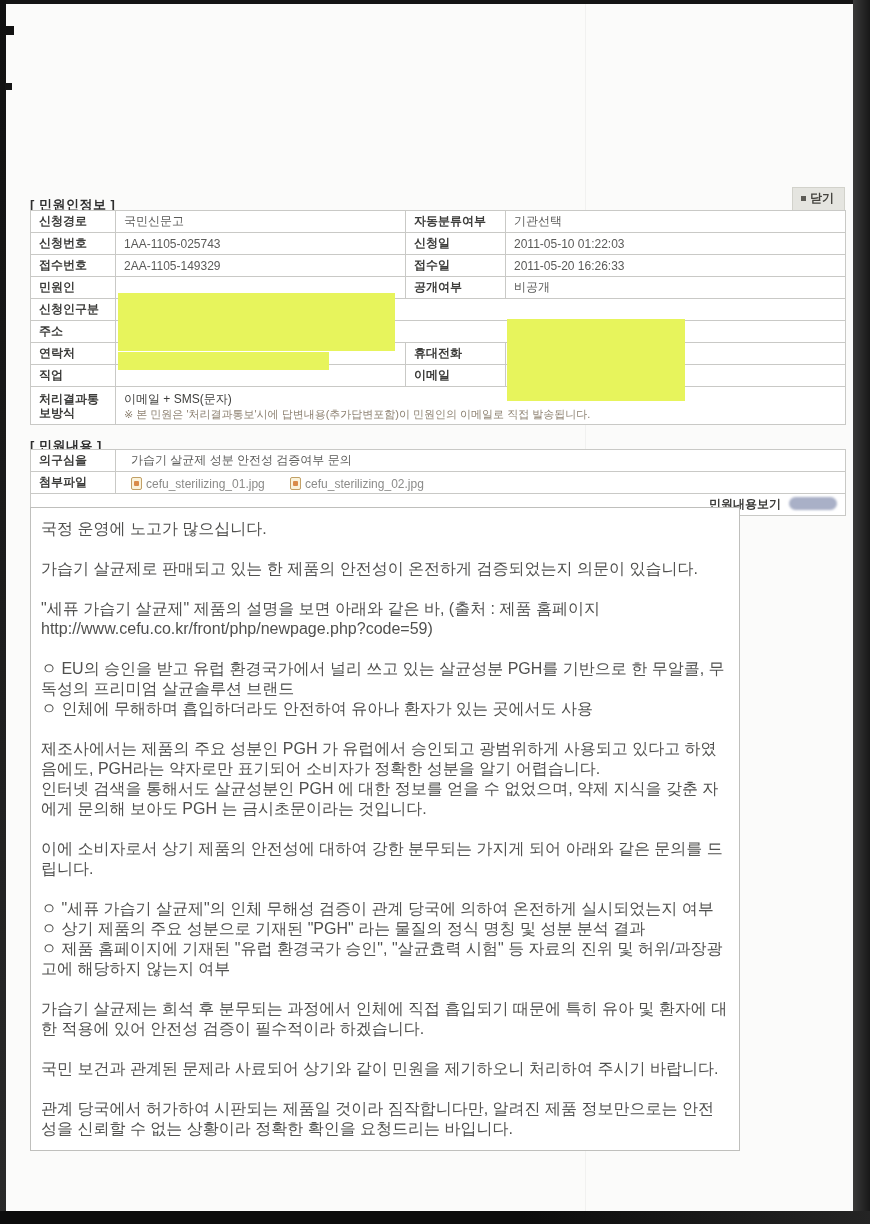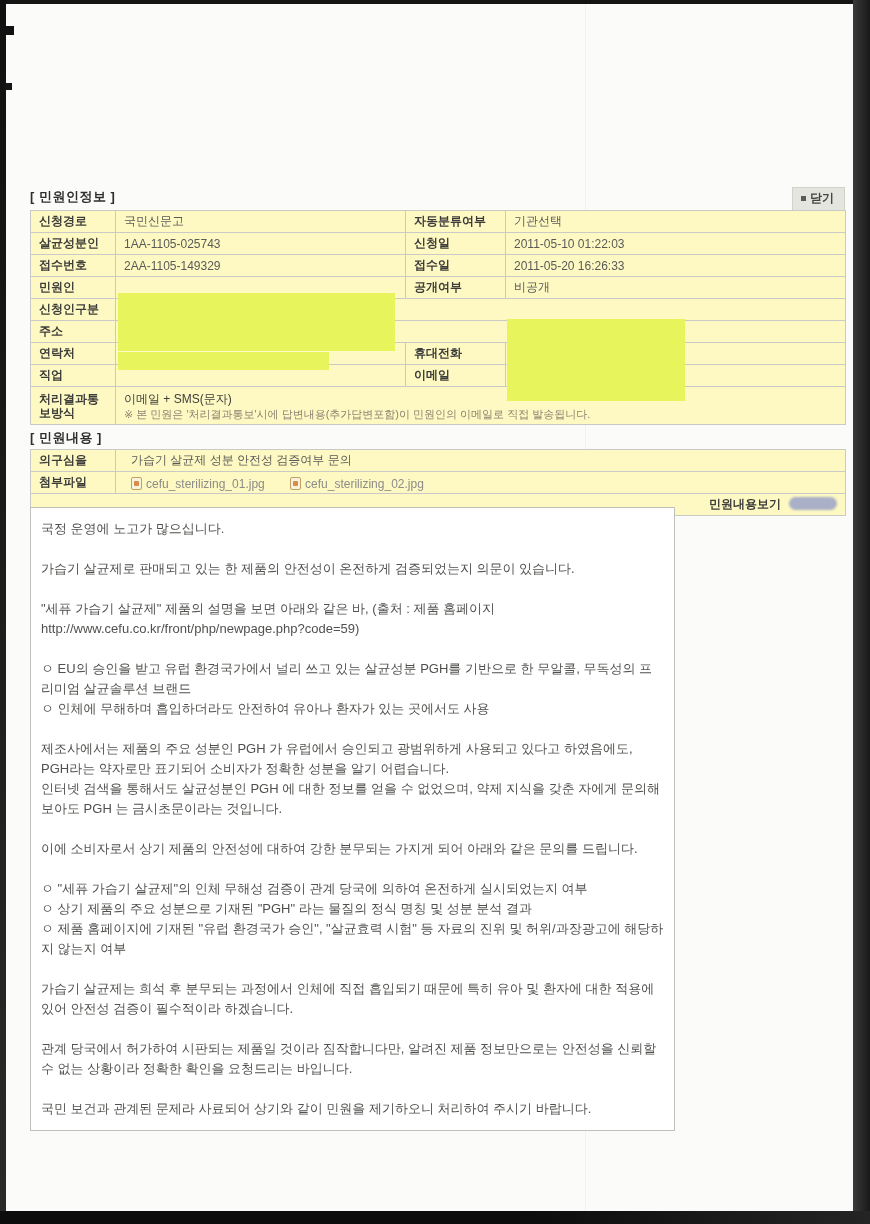--- a/index.html
+++ b/index.html
@@ -19,36 +19,37 @@
   .edge-left   { position:absolute; left:0; top:0; width:6px; height:100%; background:linear-gradient(180deg,#101010,#2a2a2a); }
   .edge-right  { position:absolute; right:0; top:0; width:17px; height:100%; background:linear-gradient(90deg,#3a3a3a,#181818); }
   .edge-bottom { position:absolute; left:0; bottom:0; width:100%; height:13px; background:linear-gradient(90deg,#0c0c0c 60%,#242424); }
   .notch1 { position:absolute; left:5px; top:26px; width:9px; height:9px; background:#111; }
   .notch2 { position:absolute; left:5px; top:83px; width:7px; height:7px; background:#161616; }
   .fold-line { position:absolute; left:585px; top:0; width:1px; height:100%; background:rgba(0,0,0,0.04); }
 
   .sec-title {
     position:absolute; left:30px; font-size:13px; font-weight:bold; color:#2e2e2e;
     letter-spacing:0.5px;
+    margin-top:8px;
   }
   .sec-title.s1 { top:188px; }
   .sec-title.s2 { top:429px; }
 
   .close-btn {
     position:absolute; top:187px; right:25px;
     background:#e5e5e0; border:1px solid #d2d2cb;
     font-size:12px; font-weight:bold; color:#44433e;
     padding:2px 10px 3px 8px; cursor:pointer;
     display:flex; align-items:center; gap:4px;margin-left:9px;
   }
   .close-btn .sq { display:inline-block; width:5px; height:5px; background:#5c5b55; }
 
   table { border-collapse:collapse; table-layout:fixed; }
   .info-table, .content-table {
-    position:absolute; left:30px; width:815px; background:#fef9c3;
+    position:absolute; left:30px; width:815px; background:#ffffff;
   }
   .info-table { top:210px; }
   .content-table { top:449px; }
   td {
     border:1px solid #c9c9c6;
     font-size:12px; padding:2px 8px; height:20px;
     color:#5a5a58; vertical-align:middle;
     overflow:hidden; white-space:nowrap;
   }
   td.lbl { font-weight:bold; color:#3c3c3a; }
@@ -75,23 +76,23 @@
     background:#a9b0c7; border-radius:8px; filter:blur(1.1px);
     vertical-align:-2px; cursor:pointer;
   }
 
   .redact { position:absolute; background:#e7f45c; z-index:5; }
   .redact.r1 { left:118px; top:293px; width:277px; height:58px; }
   .redact.r2 { left:118px; top:352px; width:211px; height:18px; }
   .redact.r3 { left:507px; top:319px; width:178px; height:82px; }
 
   .body-box {
-    position:absolute; left:30px; top:507px; width:645px; min-height:528px;
+    position:absolute; left:30px; top:507px; width:710px; min-height:528px;
     background:#fff; border:1px solid #bfbfbc;
-    padding:11px 10px; font-size:13px; line-height:20px; color:#50504e;
+    padding:11px 10px; font-size:16px; line-height:20px; color:#50504e;
   }
   .body-box p { white-space:pre-line; margin-bottom:20px; }
   .body-box p:last-child { margin-bottom:0; }
 </style>
 </head>
 <body>
 
 <div class="paper"></div>
 <div class="fold-line"></div>
 
@@ -110,21 +111,21 @@
       <col style="width:340px">
     </colgroup>
   <tbody>
       <tr>
     <td class="lbl">신청경로</td>
     <td class="val">국민신문고</td>
     <td class="lbl">자동분류여부</td>
     <td class="val">기관선택</td>
   </tr>
   <tr>
-    <td class="lbl">살균성분인</td>
+    <td class="lbl">신청번호</td>
     <td class="val">1AA-1105-025743</td>
     <td class="lbl">신청일</td>
     <td class="val">2011-05-10 01:22:03</td>
   </tr>
   <tr>
     <td class="lbl">접수번호</td>
     <td class="val">2AA-1105-149329</td>
     <td class="lbl">접수일</td>
     <td class="val">2011-05-20 16:26:33</td>
   </tr>
@@ -204,22 +205,22 @@
   <p>"세퓨 가습기 살균제" 제품의 설명을 보면 아래와 같은 바, (출처 : 제품 홈페이지 http://www.cefu.co.kr/front/php/newpage.php?code=59)</p>
   <p>ㅇ EU의 승인을 받고 유럽 환경국가에서 널리 쓰고 있는 살균성분 PGH를 기반으로 한 무알콜, 무독성의 프리미엄 살균솔루션 브랜드
 ㅇ 인체에 무해하며 흡입하더라도 안전하여 유아나 환자가 있는 곳에서도 사용</p>
   <p>제조사에서는 제품의 주요 성분인 PGH 가 유럽에서 승인되고 광범위하게 사용되고 있다고 하였음에도, PGH라는 약자로만 표기되어 소비자가 정확한 성분을 알기 어렵습니다.
 인터넷 검색을 통해서도 살균성분인 PGH 에 대한 정보를 얻을 수 없었으며, 약제 지식을 갖춘 자에게 문의해 보아도 PGH 는 금시초문이라는 것입니다.</p>
   <p>이에 소비자로서 상기 제품의 안전성에 대하여 강한 분무되는 가지게 되어 아래와 같은 문의를 드립니다.</p>
   <p>ㅇ "세퓨 가습기 살균제"의 인체 무해성 검증이 관계 당국에 의하여 온전하게 실시되었는지 여부
 ㅇ 상기 제품의 주요 성분으로 기재된 "PGH" 라는 물질의 정식 명칭 및 성분 분석 결과
 ㅇ 제품 홈페이지에 기재된 "유럽 환경국가 승인", "살균효력 시험" 등 자료의 진위 및 허위/과장광고에 해당하지 않는지 여부</p>
   <p>가습기 살균제는 희석 후 분무되는 과정에서 인체에 직접 흡입되기 때문에 특히 유아 및 환자에 대한 적용에 있어 안전성 검증이 필수적이라 하겠습니다.</p>
+  <p>국민 보건과 관계된 문제라 사료되어 상기와 같이 민원을 제기하오니 처리하여 주시기 바랍니다.</p>
   <p>관계 당국에서 허가하여 시판되는 제품일 것이라 짐작합니다만, 알려진 제품 정보만으로는 안전성을 신뢰할 수 없는 상황이라 정확한 확인을 요청드리는 바입니다.</p>
-  <p>국민 보건과 관계된 문제라 사료되어 상기와 같이 민원을 제기하오니 처리하여 주시기 바랍니다.</p>
 </div>
 
 <div class="edge-top"></div>
 <div class="edge-left"></div>
 <div class="edge-right"></div>
 <div class="edge-bottom"></div>
 <div class="notch1"></div>
 <div class="notch2"></div>
 
 </body></html>

